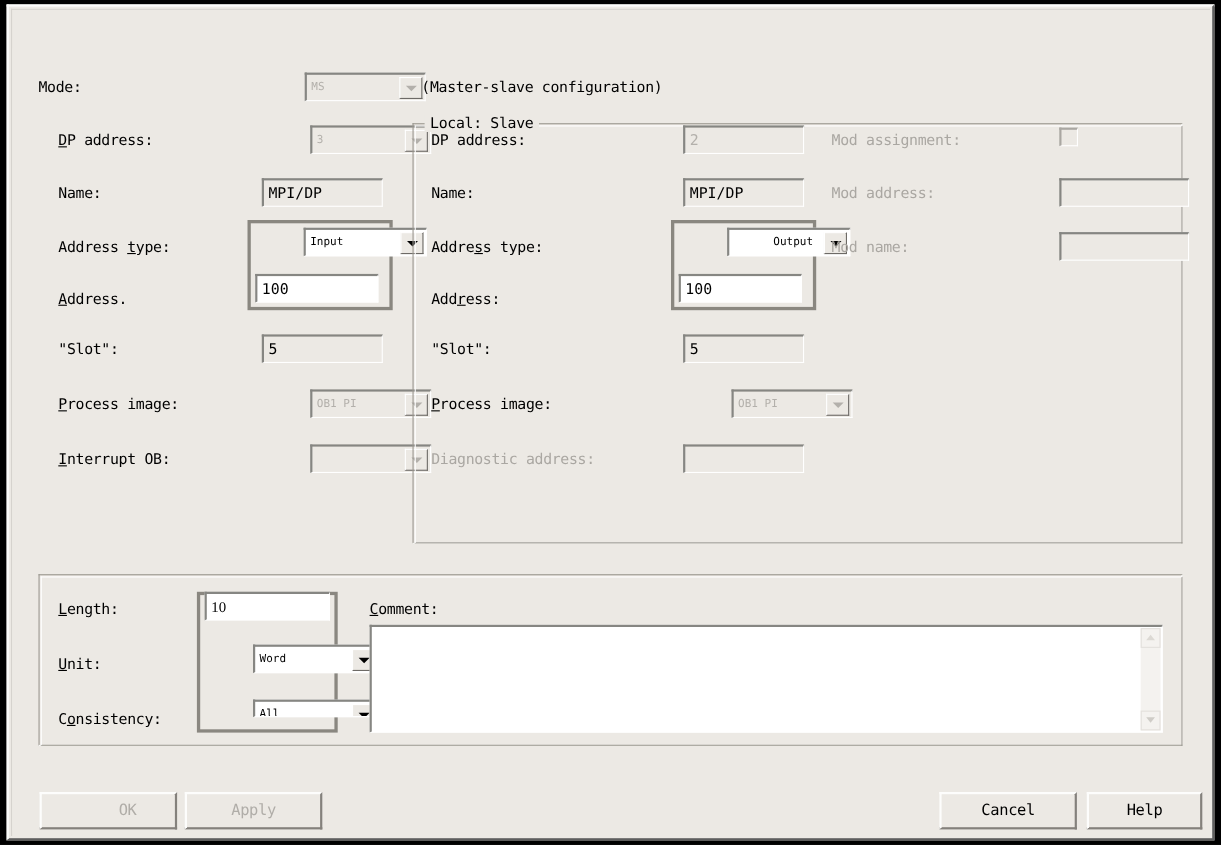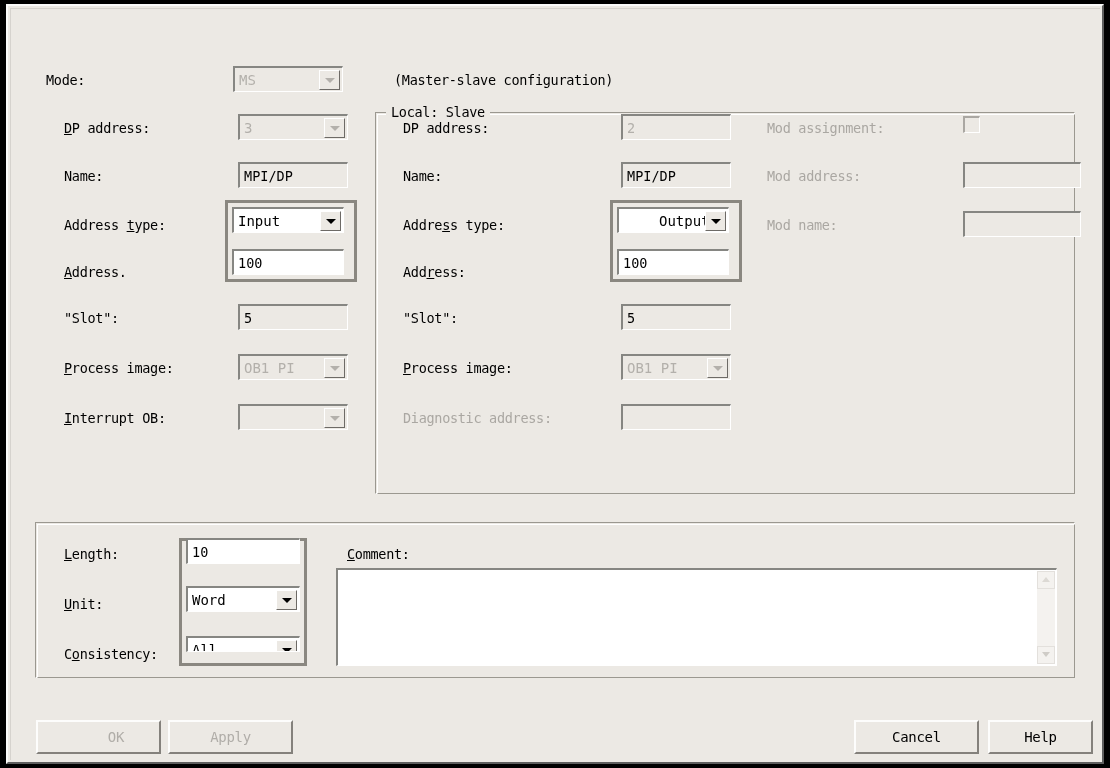--- a/index.html
+++ b/index.html
@@ -89,21 +89,20 @@
   }
 
   
   .lbl {
     position: absolute;
     white-space: nowrap;
     font-family: "DejaVu Sans Mono", "Liberation Mono", monospace;
     font-size: 13.5px;
     color: #000000;
     letter-spacing: -0.3px;
-    margin-left: 11px;
   }
   .lbl.dim { color: #aaa7a2; }
   .acc { text-decoration: underline; }
 
   
   .group {
     position: absolute;
     border-top: 1px solid #9b9890;
     border-left: 1px solid #9b9890;
     border-right: 1px solid #ffffff;
@@ -158,27 +157,28 @@
   
   .combo {
     position: absolute;
     box-sizing: border-box;
     border-top: 2px solid #868682;
     border-left: 2px solid #868682;
     border-right: 1px solid #ffffff;
     border-bottom: 1px solid #ffffff;
     background: #ffffff;
     font-family: "DejaVu Sans Mono", "Liberation Mono", monospace;
-    font-size: 14px;
+    font-size: 10px;
     color: #000000;
     padding: 2px 0 0 4px;
     line-height: 20px;
     white-space: nowrap;
     overflow: hidden;
     cursor: pointer;
+    margin-left: 44px;
   }
   .combo.disabled { background: #ece9e4; color: #b3b0ab; cursor: default; }
   .combo-arrow {
     position: absolute;
     right: 2px;
     top: 2px;
     width: 21px;
     height: 20px;
     background: #ece9e4;
     border-top: 1px solid #ffffff;
@@ -398,21 +398,21 @@
     <div class="lbl dim" style="left:745px; top:173px;">Mod name:</div>
     <div class="field blank" style="left:952px; top:167px; width:118px; height:26px;">
       <span></span>
     </div>
 
     <div class="group" style="left:24px; top:478px; width:1040px; height:156px;"></div>
 
     <div class="focusring" style="left:168px; top:494px; width:128px; height:128px;"></div>
 
     <div class="lbl" style="left:42px; top:502px;"><span class="acc">L</span>ength:</div>
-    <div class="field" style="left:175px; top:494px; width:114px; height:26px;">
+    <div class="field" style="left:175px; top:494px; width:114px; height:26px;font-family:Liberation Serif, serif;">
       <span>10</span>
     </div>
 
     <div class="lbl" style="left:42px; top:552px;"><span class="acc">U</span>nit:</div>
     <div class="combo" style="left:175px; top:542px; width:114px; height:26px;">
       <span>Word</span>
       <span class="combo-arrow">
           <i></i>
         </span>
     </div>

